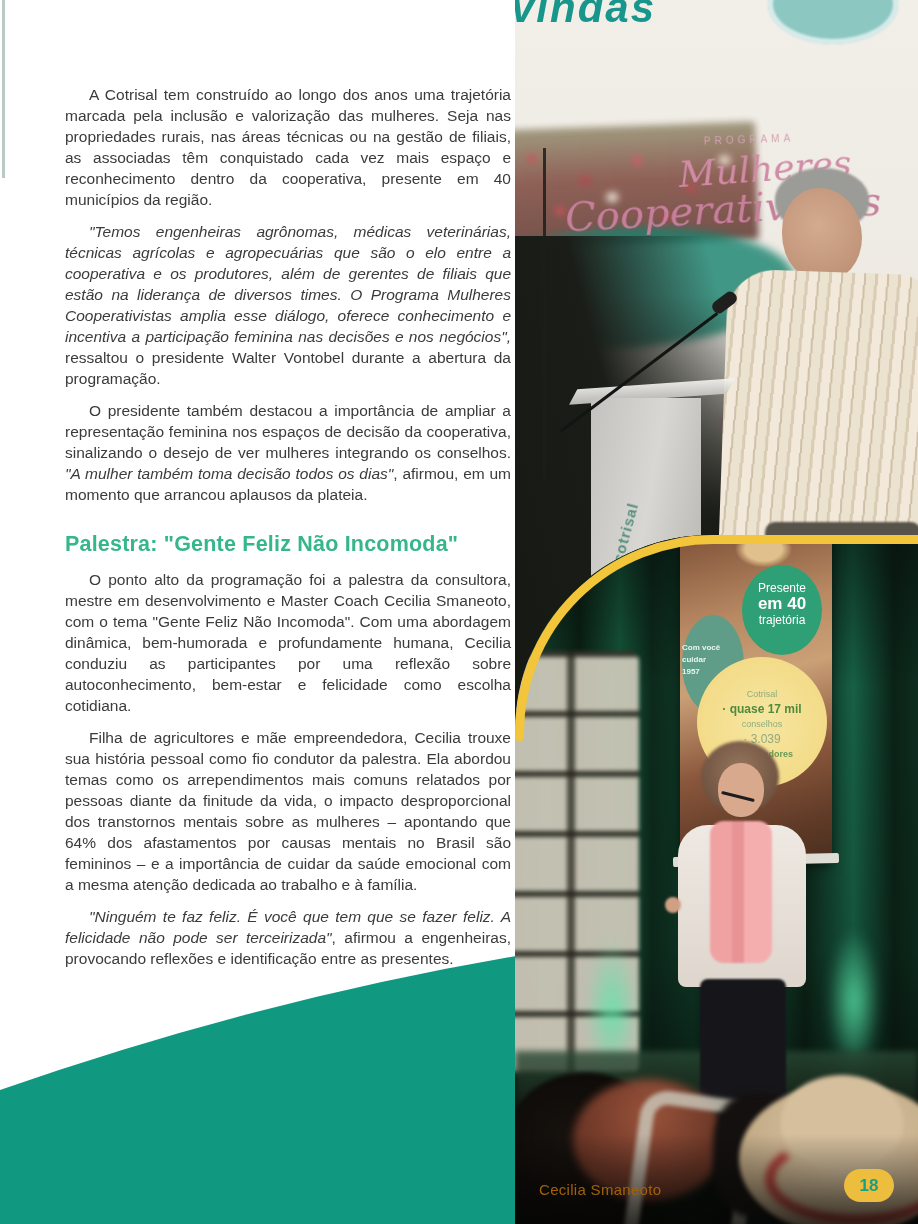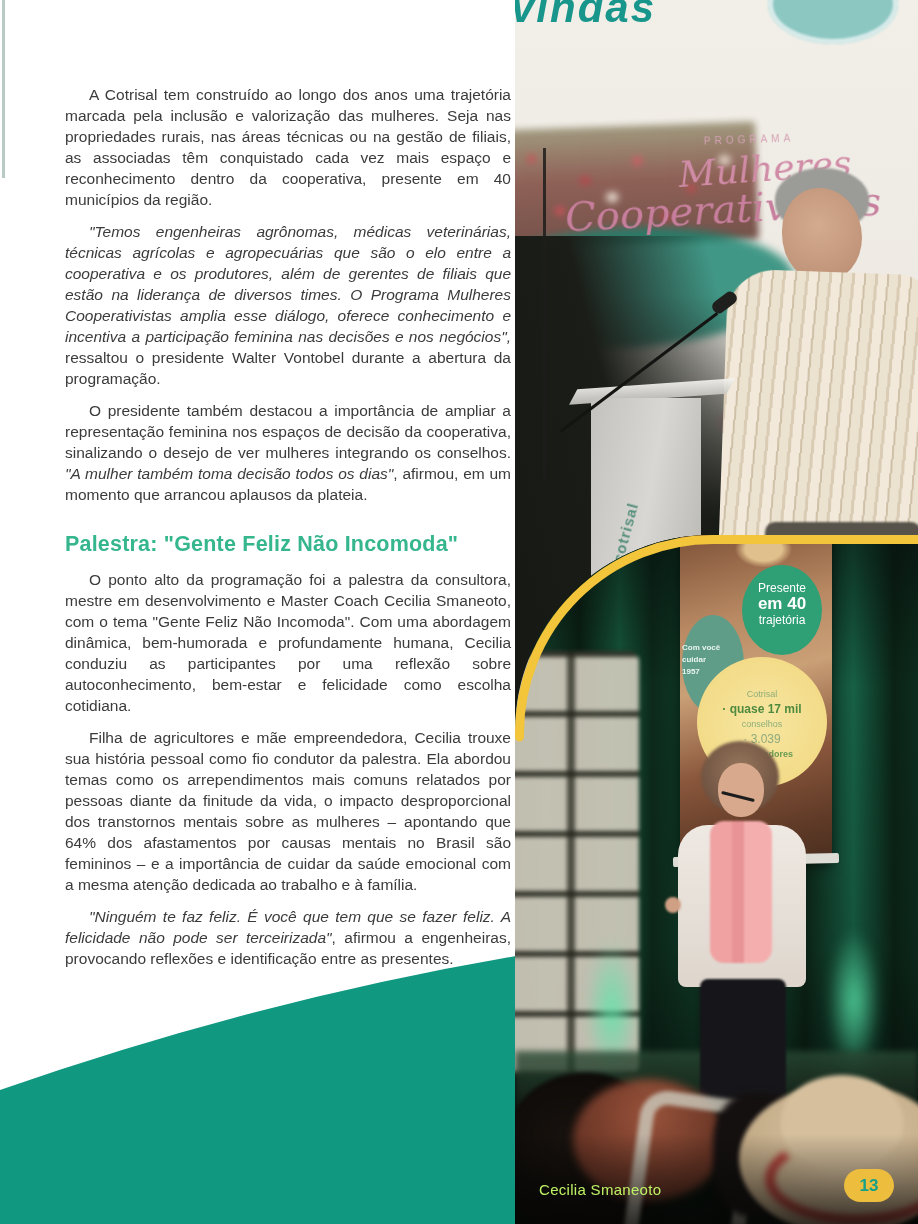--- a/index.html
+++ b/index.html
@@ -153,21 +153,21 @@
   .pb-hat-hair { position:absolute; left:198px; top:558px; width:92px; height:124px; background:#141010;
     border-radius:40%; filter:blur(3px); }
   .pb-hat-brim { position:absolute; left:224px; top:548px; width:212px; height:152px; border-radius:50%;
     background:radial-gradient(circle at 50% 40%, #dcc7a6, #c3ab87 72%); filter:blur(2px); }
   .pb-hat-crown { position:absolute; left:266px; top:540px; width:122px; height:92px; background:#d5bf9d;
     border-radius:50% 50% 45% 45%; filter:blur(2px); }
   .pb-hat-band { position:absolute; left:250px; top:598px; width:162px; height:72px; border:10px solid #b23f38;
     border-top-color:transparent; border-radius:50%; filter:blur(3px); }
   .pb-bottom-dark { position:absolute; left:0; bottom:0; width:100%; height:90px;
     background:linear-gradient(rgba(5,5,4,0), rgba(5,5,4,.75)); }
-  .pb-caption { position:absolute; left:24px; bottom:26px; color:#bef264; font-size:15px; letter-spacing:.3px; z-index:5; }
+  .pb-caption { position:absolute; left:24px; bottom:26px; color:#a16207; font-size:15px; letter-spacing:.3px; z-index:5; }
   .pb-pill { position:absolute; right:24px; bottom:22px; width:50px; height:33px; background:#edbd3e;
     border-radius:17px; display:flex; align-items:center; justify-content:center;
     color:#16a089; font-size:17px; font-weight:bold; z-index:5; }
   .arc-svg { position:absolute; left:0; top:535px; width:403px; height:689px; pointer-events:none; }
 </style>
 </head>
 <body>
 
 <div class="page">
 
@@ -251,21 +251,21 @@
       <div class="pb-aud-left"></div>
       <div class="pb-aud-shoulder"></div>
       <div class="pb-chair"></div>
       <div class="pb-hat-hair"></div>
       <div class="pb-hat-brim"></div>
       <div class="pb-hat-crown"></div>
       <div class="pb-hat-band"></div>
       <div class="pb-bottom-dark"></div>
 
       <div class="pb-caption">Cecilia Smaneoto</div>
-      <div class="pb-pill">13</div>
+      <div class="pb-pill">18</div>
     </div>
 
     <svg class="arc-svg" viewBox="0 0 403 689">
       <path d="M403,4.5 L198,4.5 A193.5,193.5 0 0 0 4.5,198 L4.5,202" fill="none" stroke="#f3c53b" stroke-width="9" stroke-linecap="round"></path>
     </svg>
 
   </div>
 </div>
 
 </body></html>

